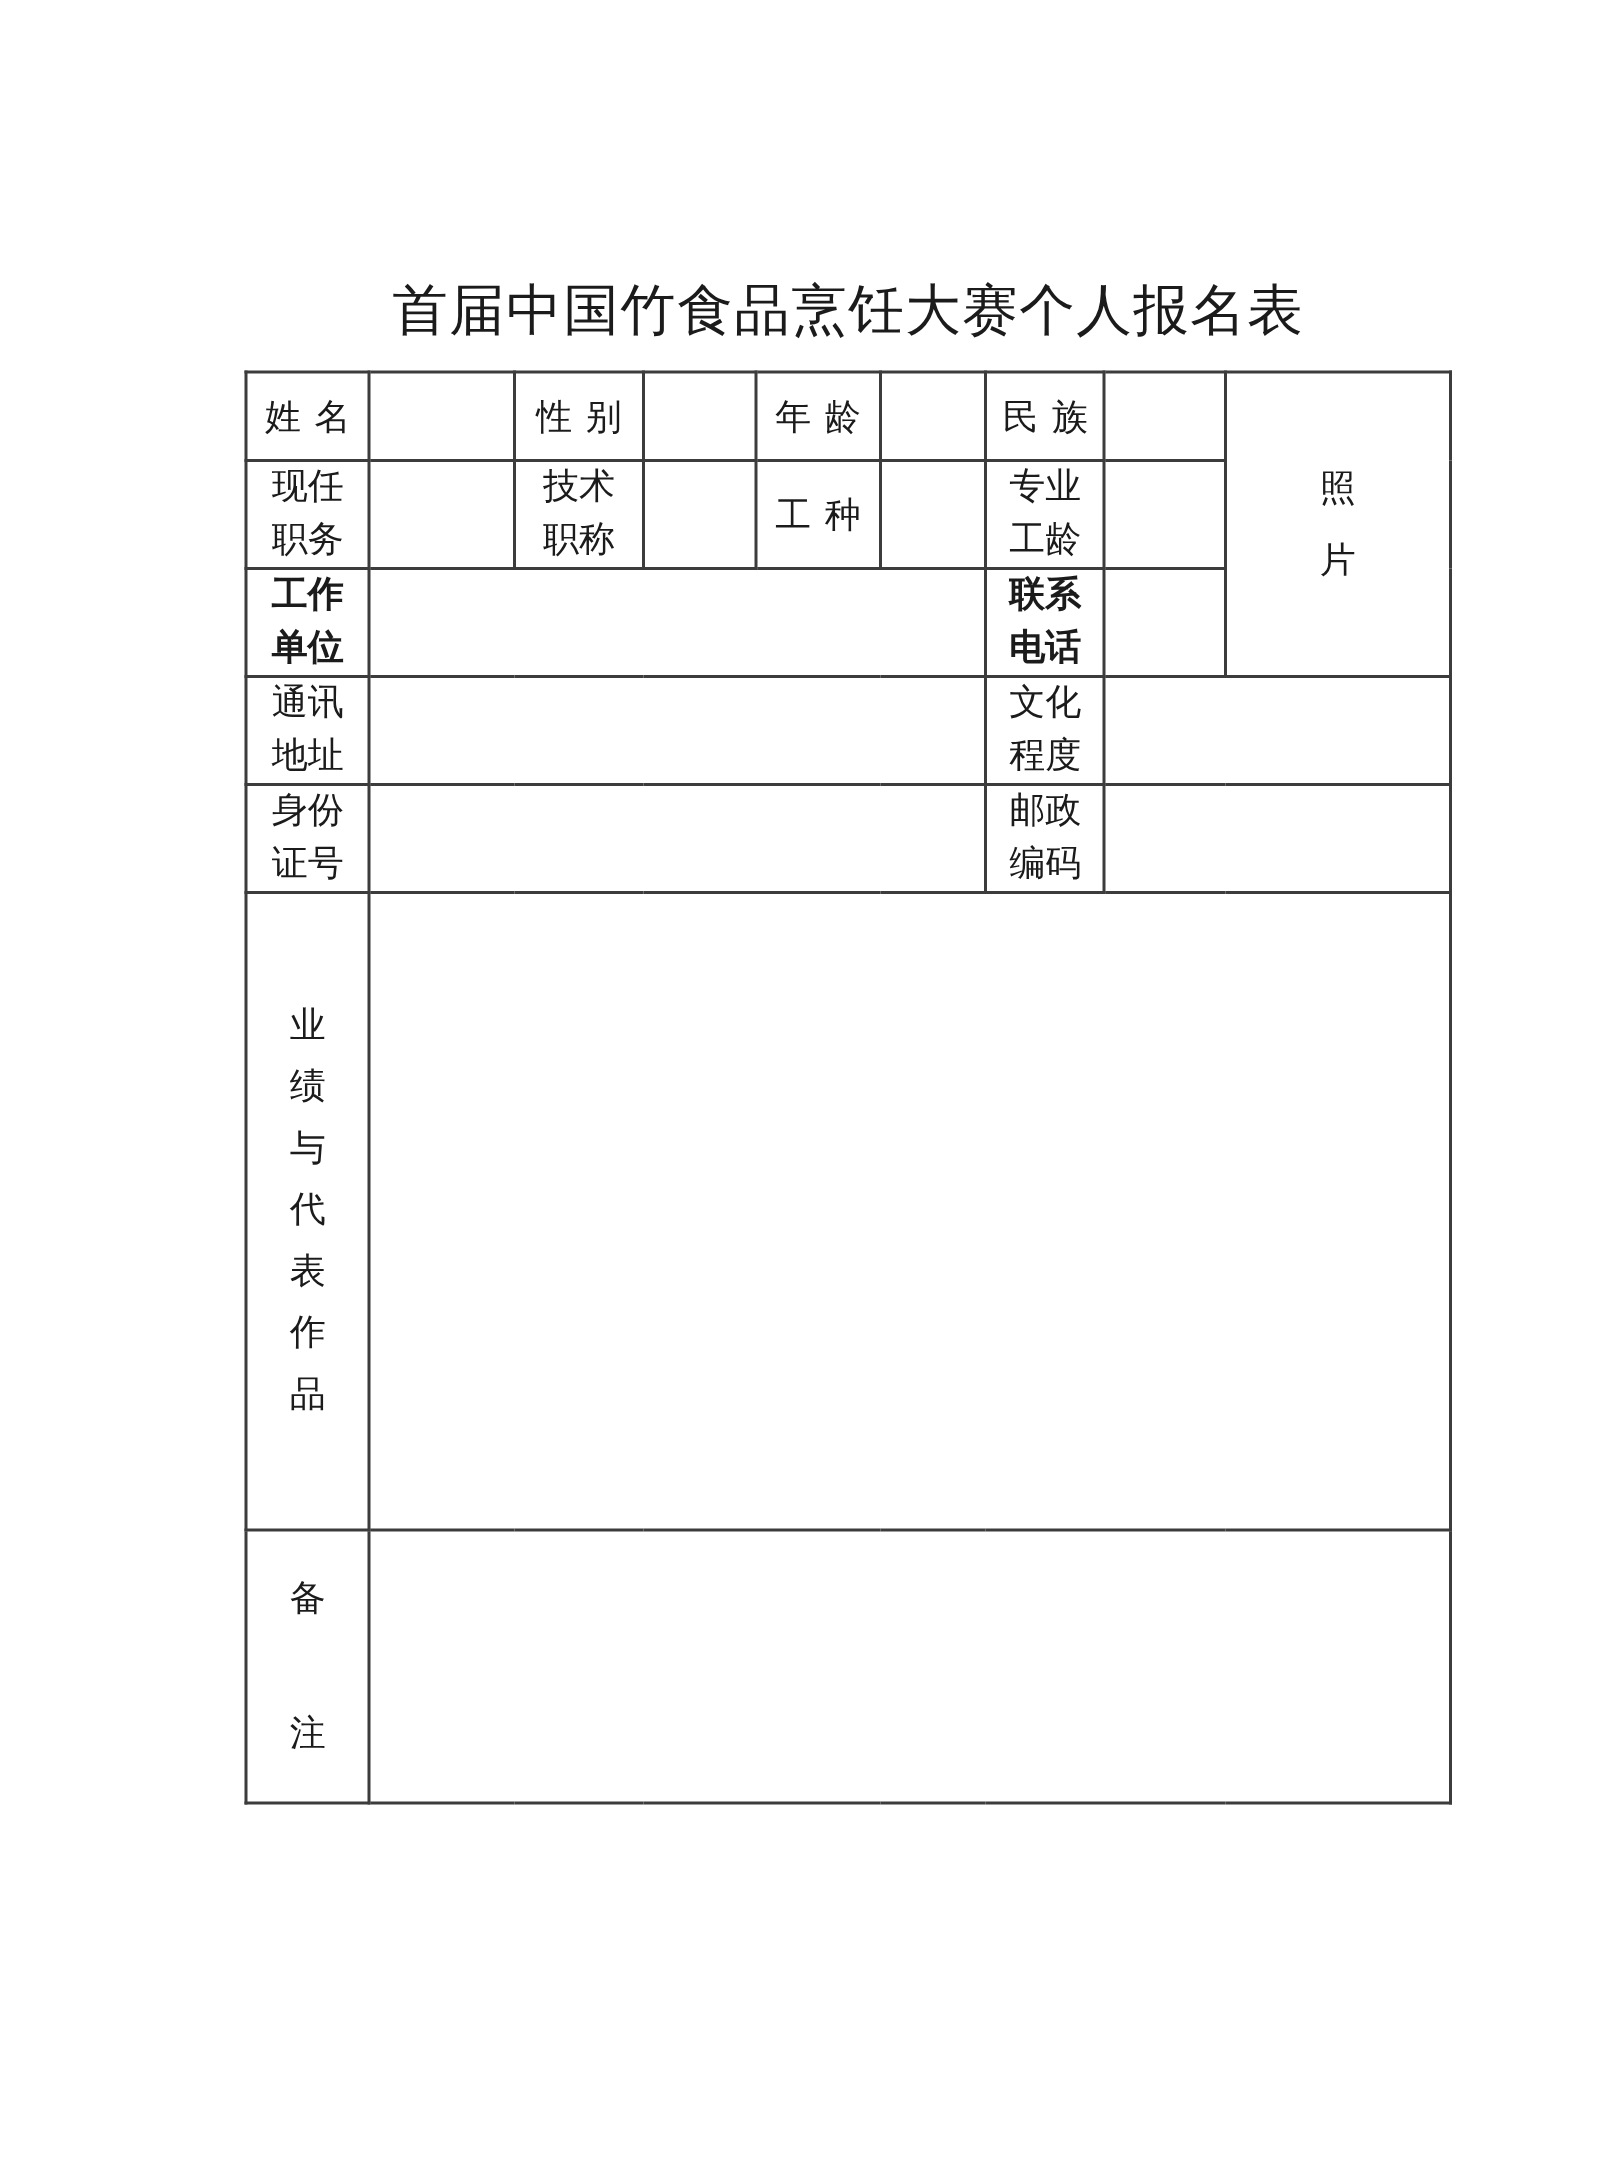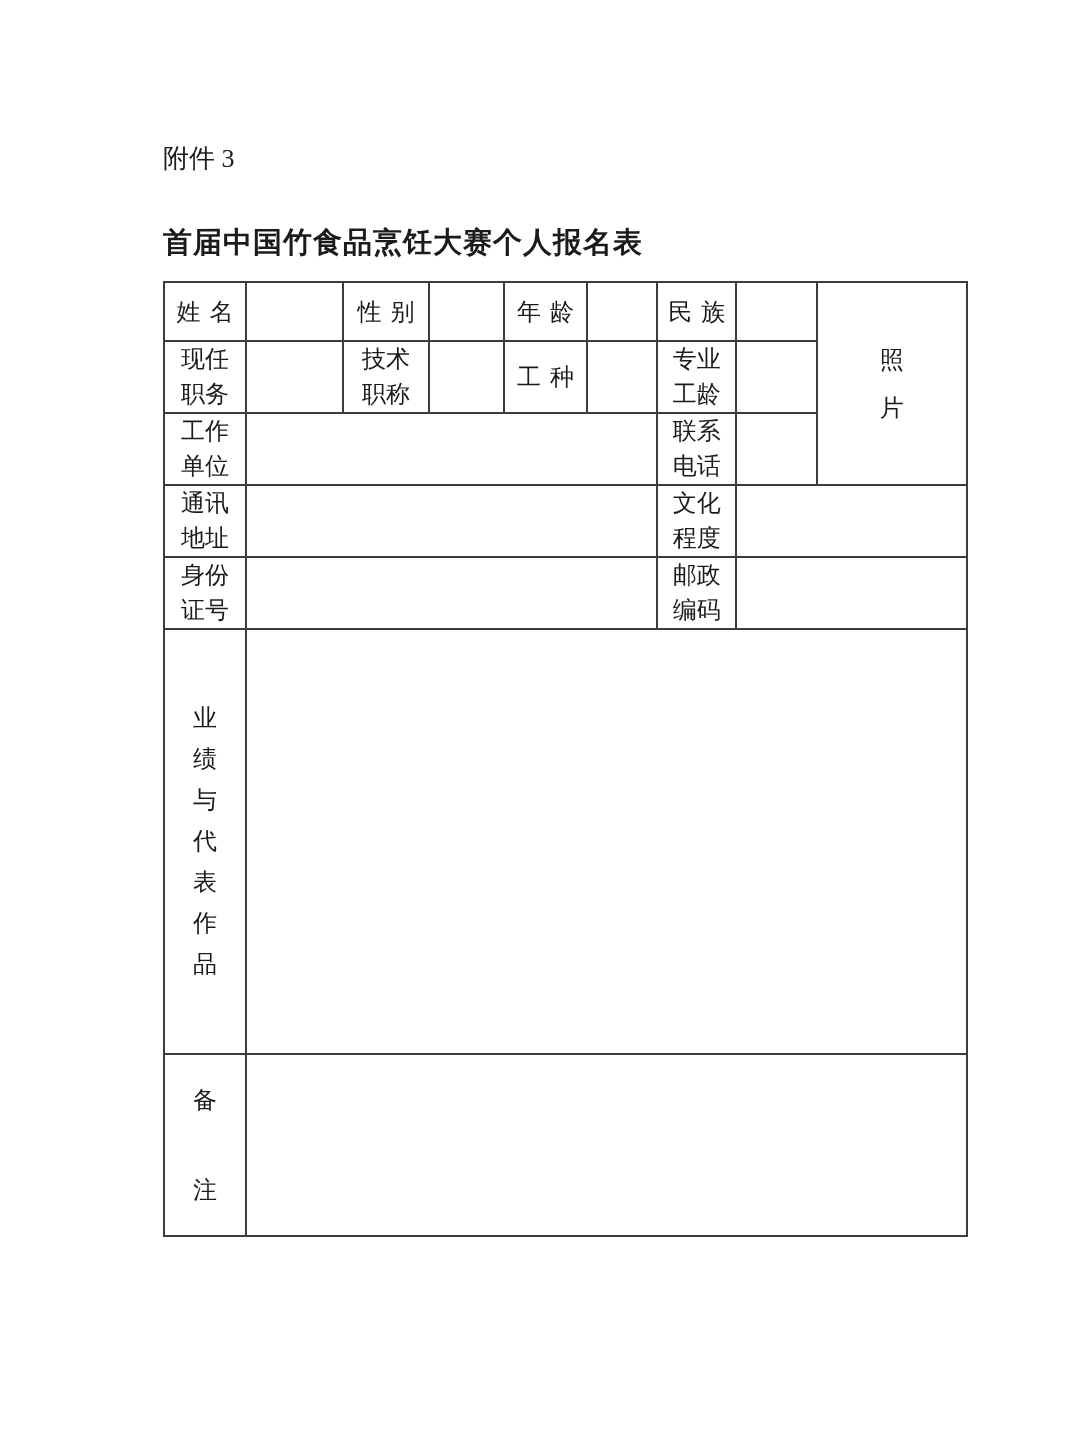--- a/index.html
+++ b/index.html
@@ -16,23 +16,23 @@
     box-sizing: border-box;
     padding: 142px 0 0 163px;
     width: 968px;
   }
   .attachment {
     font-size: 26px;
     line-height: 34px;
   }
   .title {
     width: 805px;
-    text-align: left;
-    font-size: 29px;
-    font-weight: bold;
+    text-align: center;
+    font-size: 37px;
+    font-weight: normal;
     line-height: 40px;
     margin-top: 46px;
     letter-spacing: 1px;
   }
   .region {
     font-size: 25px;
     line-height: 33px;
     margin-top: 36px;
   }
   .entry-row {
@@ -66,21 +66,21 @@
   table.form td {
     border: 2px solid #3c3c3c;
     font-size: 24px;
     text-align: center;
     vertical-align: middle;
     padding: 0;
     overflow: hidden;
   }
   tr.r1 td { height: 57px; }
   tr.r2 td { height: 68px; }
-  tr.r3 td { height: 58px; }
+  tr.r3 td { height: 58px; font-weight: bold; }
   tr.r4 td { height: 64px; }
   tr.r5 td { height: 64px; }
   tr.r6 td { height: 423px; }
   tr.r7 td { height: 177px; }
   .ls {
     display: block;
     letter-spacing: 9px;
     text-indent: 9px;
   }
   .two {
@@ -103,21 +103,20 @@
     display: block;
     white-space: pre-line;
     line-height: 90px;
   }
 </style>
 </head>
 <body>
 
 <div class="content">
 
-  <div class="attachment">附件 3</div>
 
   <div class="title">首届中国竹食品烹饪大赛个人报名表</div>
 
 
 
   <table class="form">
     <colgroup>
       <col style="width:82px">
         <col style="width:97px">
         <col style="width:85px">

